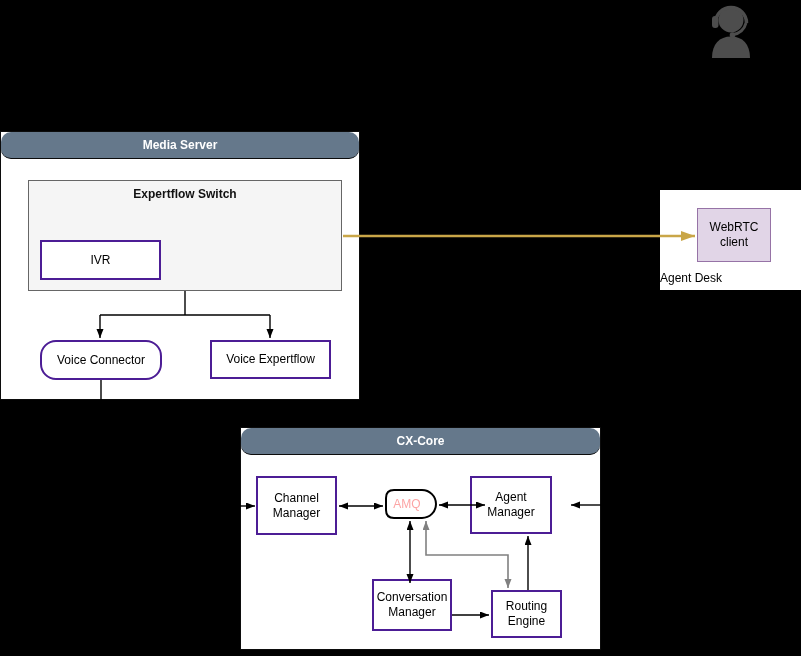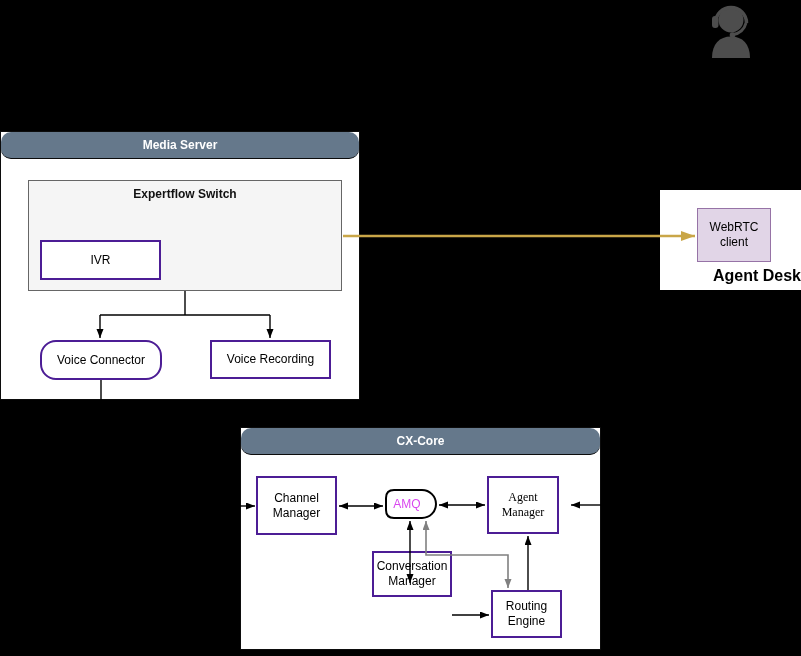--- a/index.html
+++ b/index.html
@@ -40,29 +40,29 @@
   }
   .ivr{border-width:2px;}
 
   .webrtc{
     background:var(--webrtc-fill,#e1d5e7);
     border:1px solid var(--webrtc-border,#9673a6);
   }
 
   .agent-desk{background:#fff;}
   .agent-desk-label{
-    position:absolute;left:0;right:0;bottom:5px;text-align:right;
-    font-weight:bold;font-size:16px;color:#000;
+    position:absolute;left:0;right:0;bottom:5px;text-align:left;
+    font-weight:normal;font-size:12px;color:#000;
   }
 
   .amq-wrap{width:52px;height:30px;}
   .amq-label{
     position:absolute;left:0;top:0;width:44px;height:30px;
     display:flex;align-items:center;justify-content:center;
-    font-size:12px;color:#d946ef;
+    font-size:12px;color:#fca5a5;
   }
 
   
   #connectors{position:absolute;left:0;top:0;pointer-events:none;}
   .ln{stroke:var(--connector-black,#000);stroke-width:1.4;fill:none;}
   .ln-gray{stroke:var(--connector-gray,#808080);stroke-width:1.6;fill:none;}
   .ln-gold{stroke:var(--connector-gold,#c9a648);stroke-width:2.5;fill:none;}
   #mBlack path{fill:var(--connector-black,#000);}
   #mGray path{fill:var(--connector-gray,#808080);}
   #mGold path{fill:var(--connector-gold,#c9a648);}
@@ -93,21 +93,21 @@
 
 <div class="abs node ivr" style="left:40px;top:240px;width:121px;height:40px;">
   <span>IVR</span>
 </div>
 
 <div class="abs node" style="left:40px;top:340px;width:122px;height:40px;border-radius:16px;">
   <span>Voice Connector</span>
 </div>
 
 <div class="abs node" style="left:210px;top:340px;width:121px;height:39px;">
-  <span>Voice Recording</span>
+  <span>Voice Expertflow</span>
 </div>
 
 <div class="abs agent-desk" style="left:660px;top:190px;width:141px;height:100px;">
   <div class="agent-desk-label">Agent Desk</div>
 </div>
 
 <div class="abs node webrtc" style="left:697px;top:208px;width:74px;height:54px;">
   <span>WebRTC client</span>
 </div>
 
@@ -119,25 +119,25 @@
   <span>Channel Manager</span>
 </div>
 
 <div class="abs amq-wrap" style="left:385px;top:489px;">
   <svg width="52" height="30" viewBox="0 0 52 30">
     <path d="M9,1 L37,1 A14,14 0 0 1 37,29 L9,29 Q1,29 1,21 L1,9 Q1,1 9,1 Z" fill="#fff" stroke="#000" stroke-width="2"></path>
   </svg>
   <div class="amq-label">AMQ</div>
 </div>
 
-<div class="abs node" style="left:487px;top:476px;width:72px;height:58px;font-family:Liberation Serif, serif;">
+<div class="abs node" style="left:470px;top:476px;width:82px;height:58px;">
   <span>Agent Manager</span>
 </div>
 
-<div class="abs node" style="left:372px;top:551px;width:80px;height:46px;">
+<div class="abs node" style="left:372px;top:579px;width:80px;height:52px;">
   <span>Conversation Manager</span>
 </div>
 
 <div class="abs node" style="left:491px;top:590px;width:71px;height:48px;">
   <span>Routing Engine</span>
 </div>
 
 <svg id="connectors" width="801" height="656">
   <defs>
     <marker id="mBlack" markerUnits="userSpaceOnUse" markerWidth="10" markerHeight="8" refX="9" refY="3.5" orient="auto">

